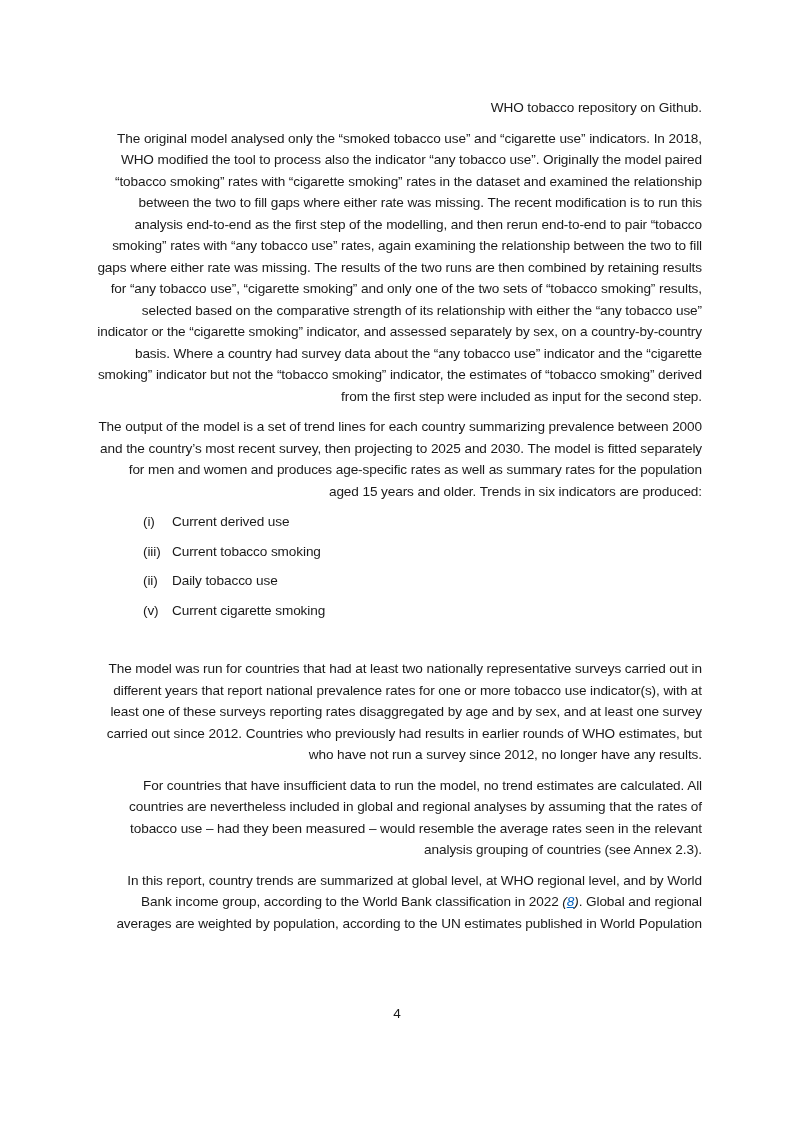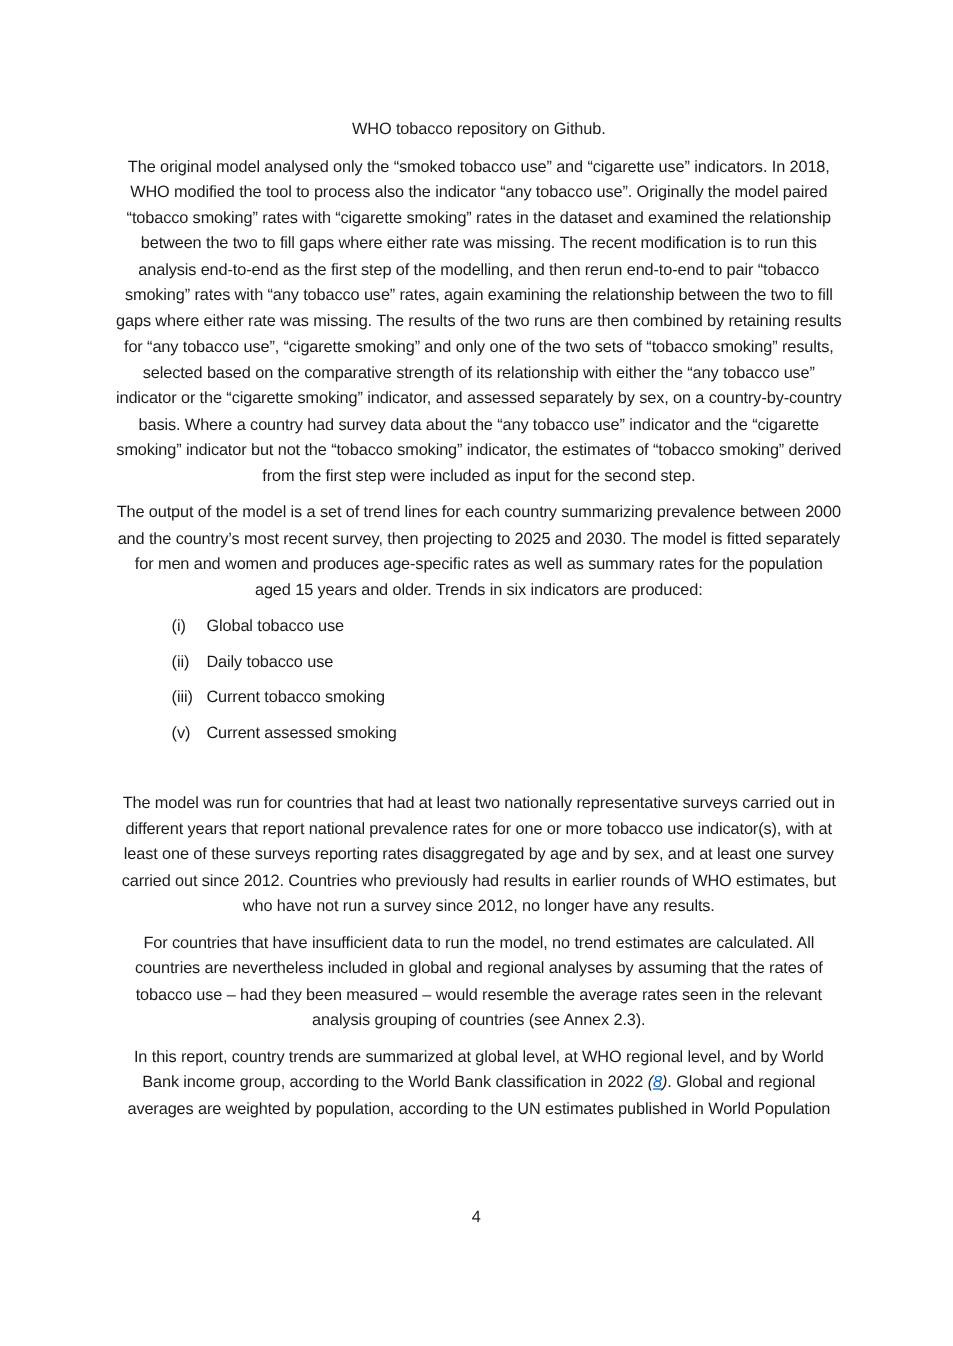--- a/index.html
+++ b/index.html
@@ -20,21 +20,21 @@
     position: absolute;
     left: 96px;
     top: 97px;
     width: 606px;
   }
   .para {
     margin: 0 0 9px 0;
     font-size: 13.6px;
     line-height: 21.5px;
     letter-spacing: -0.1px;
-    text-align: center;
+    text-align: right;
   }
   .indicator-list {
     margin: 4px 0 37px 0;
   }
   .list-row {
     display: flex;
     padding-left: 47px;
     font-size: 13.6px;
     line-height: 21.5px;
     letter-spacing: -0.1px;
@@ -72,33 +72,33 @@
 
     <p class="para">WHO tobacco repository on Github.</p>
 
     <p class="para">The original model analysed only the “smoked tobacco use” and “cigarette use” indicators. In 2018, WHO modified the tool to process also the indicator “any tobacco use”. Originally the model paired “tobacco smoking” rates with “cigarette smoking” rates in the dataset and examined the relationship between the two to fill gaps where either rate was missing. The recent modification is to run this analysis end-to-end as the first step of the modelling, and then rerun end-to-end to pair “tobacco smoking” rates with “any tobacco use” rates, again examining the relationship between the two to fill gaps where either rate was missing. The results of the two runs are then combined by retaining results for “any tobacco use”, “cigarette smoking” and only one of the two sets of “tobacco smoking” results, selected based on the comparative strength of its relationship with either the “any tobacco use” indicator or the “cigarette smoking” indicator, and assessed separately by sex, on a country-by-country basis. Where a country had survey data about the “any tobacco use” indicator and the “cigarette smoking” indicator but not the “tobacco smoking” indicator, the estimates of “tobacco smoking” derived from the first step were included as input for the second step.</p>
 
     <p class="para">The output of the model is a set of trend lines for each country summarizing prevalence between 2000 and the country’s most recent survey, then projecting to 2025 and 2030. The model is fitted separately for men and women and produces age-specific rates as well as summary rates for the population aged 15 years and older. Trends in six indicators are produced:</p>
 
     <div class="indicator-list">
       <div class="list-row">
         <span class="list-marker">(i)</span>
-        <span class="list-text">Global tobacco use</span>
+        <span class="list-text">Current derived use</span>
+      </div>
+      <div class="list-row">
+        <span class="list-marker">(iii)</span>
+        <span class="list-text">Current tobacco smoking</span>
       </div>
       <div class="list-row">
         <span class="list-marker">(ii)</span>
         <span class="list-text">Daily tobacco use</span>
       </div>
       <div class="list-row">
-        <span class="list-marker">(iii)</span>
-        <span class="list-text">Current tobacco smoking</span>
-      </div>
-      <div class="list-row">
         <span class="list-marker">(v)</span>
-        <span class="list-text">Current assessed smoking</span>
+        <span class="list-text">Current cigarette smoking</span>
       </div>
     </div>
 
     <p class="para">The model was run for countries that had at least two nationally representative surveys carried out in different years that report national prevalence rates for one or more tobacco use indicator(s),  with at least one of these surveys reporting rates disaggregated by age and by sex, and at least one survey carried out since 2012. Countries who previously had results in earlier rounds of WHO estimates, but who have not run a survey since 2012, no longer have any results.</p>
 
     <p class="para">For countries that have insufficient data to run the model, no trend estimates are calculated. All countries are nevertheless included in global and regional analyses by assuming that the rates of tobacco use –  had they been measured – would resemble the average rates seen in the relevant analysis grouping of countries  (see Annex 2.3).</p>
 
     <p class="para"><span>In this report, country trends are summarized at global level, at WHO regional level, and by World Bank income group, according to the World Bank classification in 2022 </span><span class="ital">(</span><a class="citation-link">8</a><span class="ital">)</span><span>. Global and regional averages are weighted by population, according to the UN estimates published in World Population</span></p>
 
   </div>

